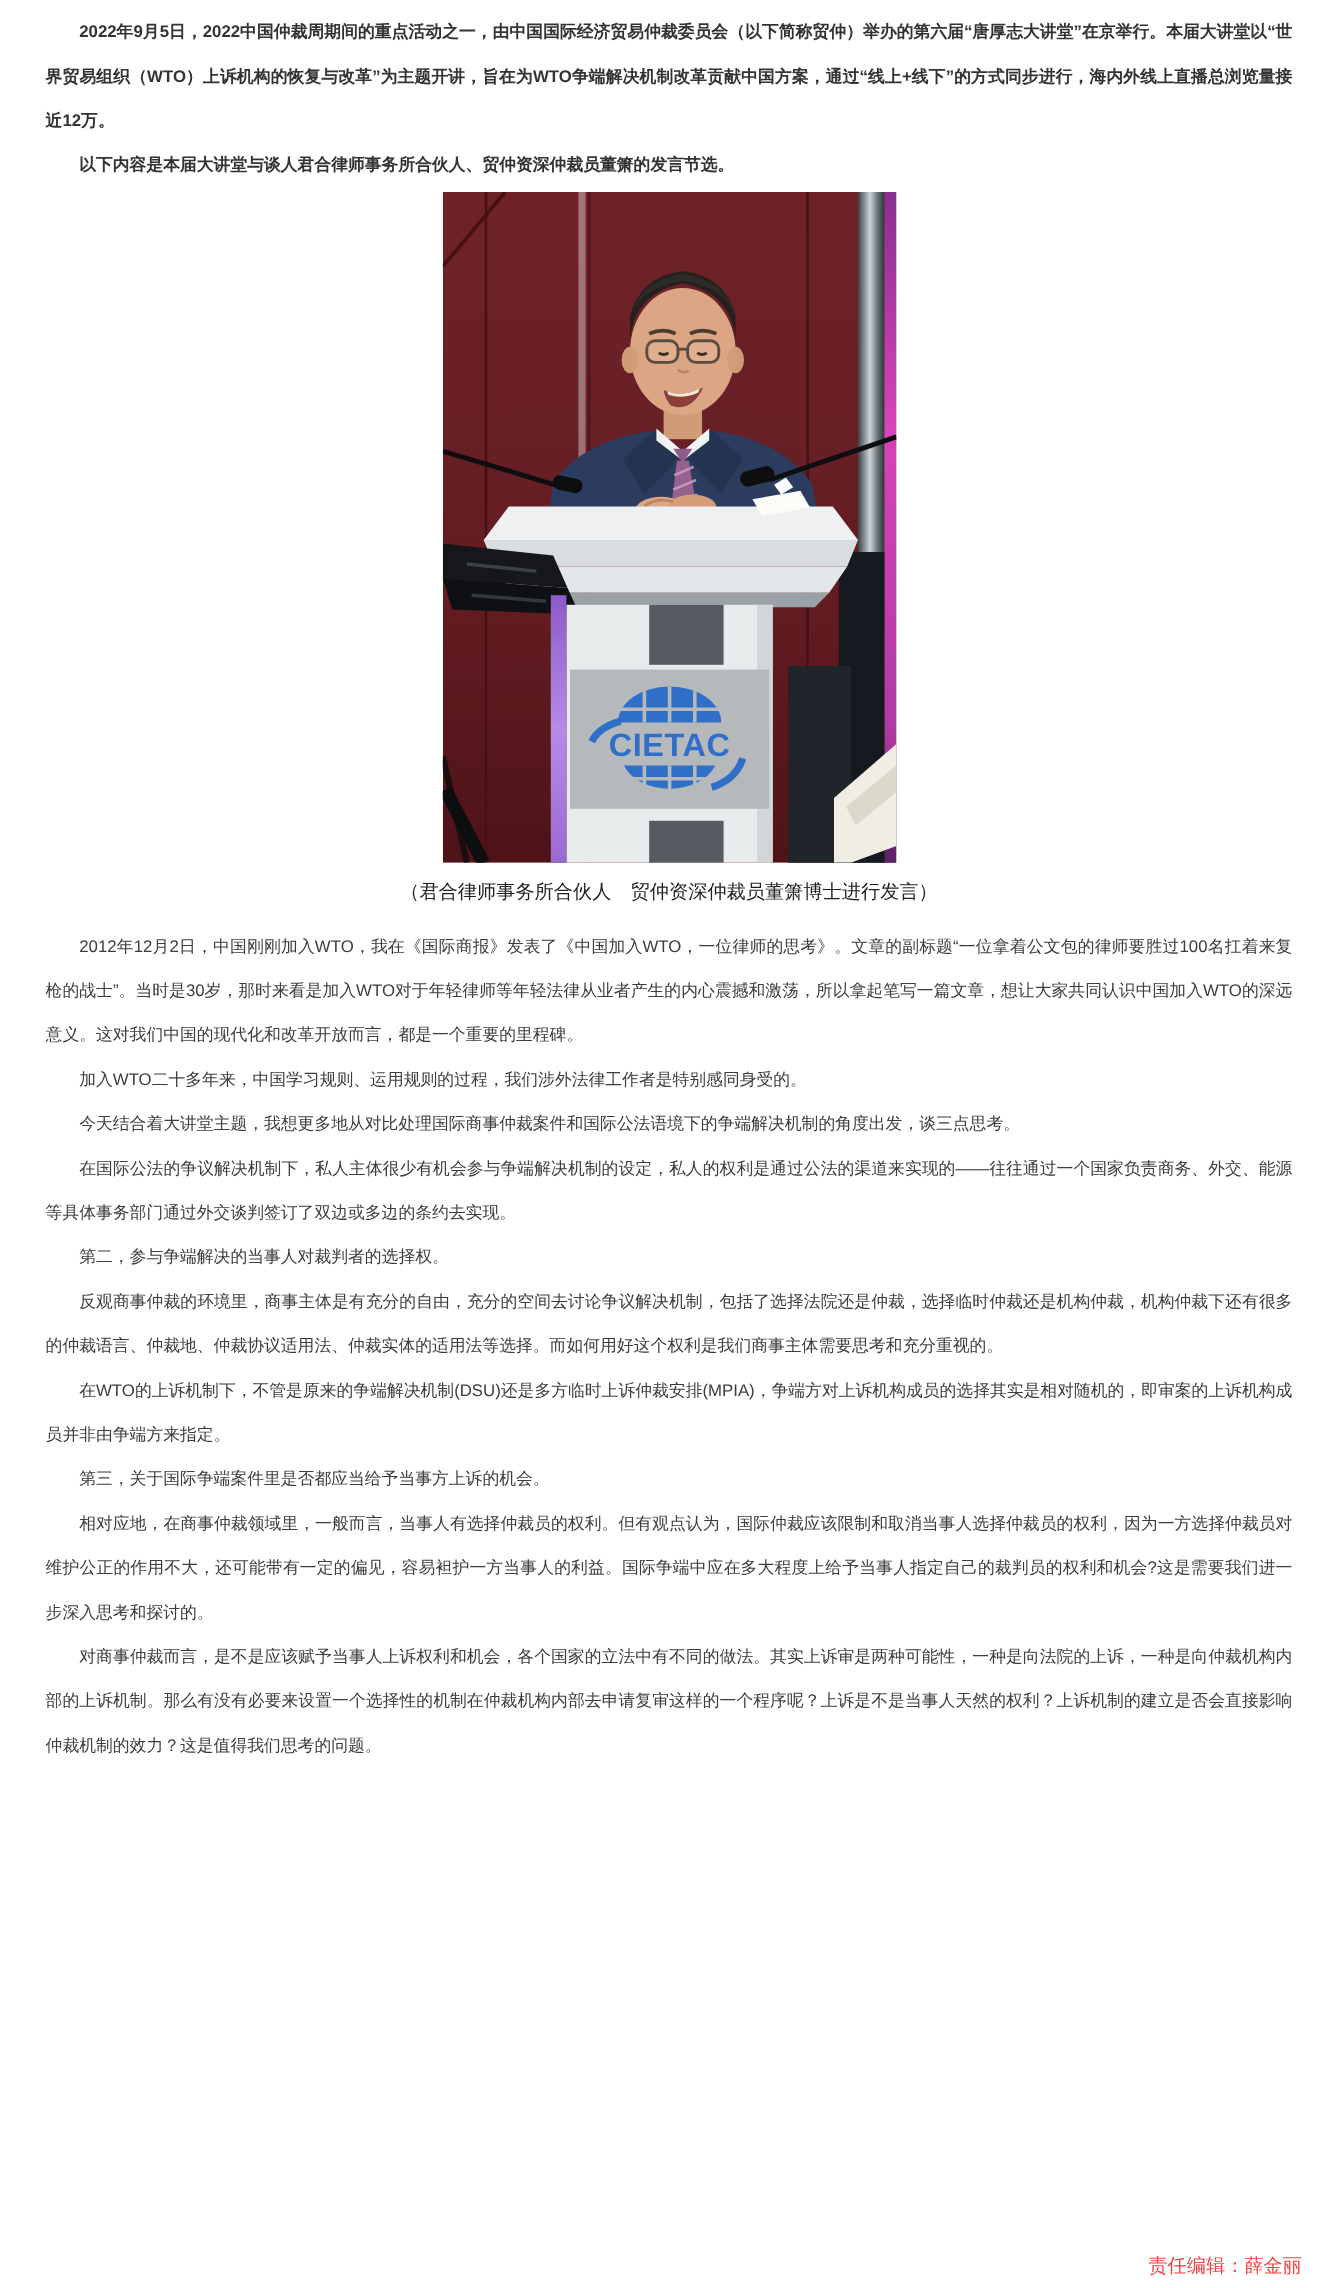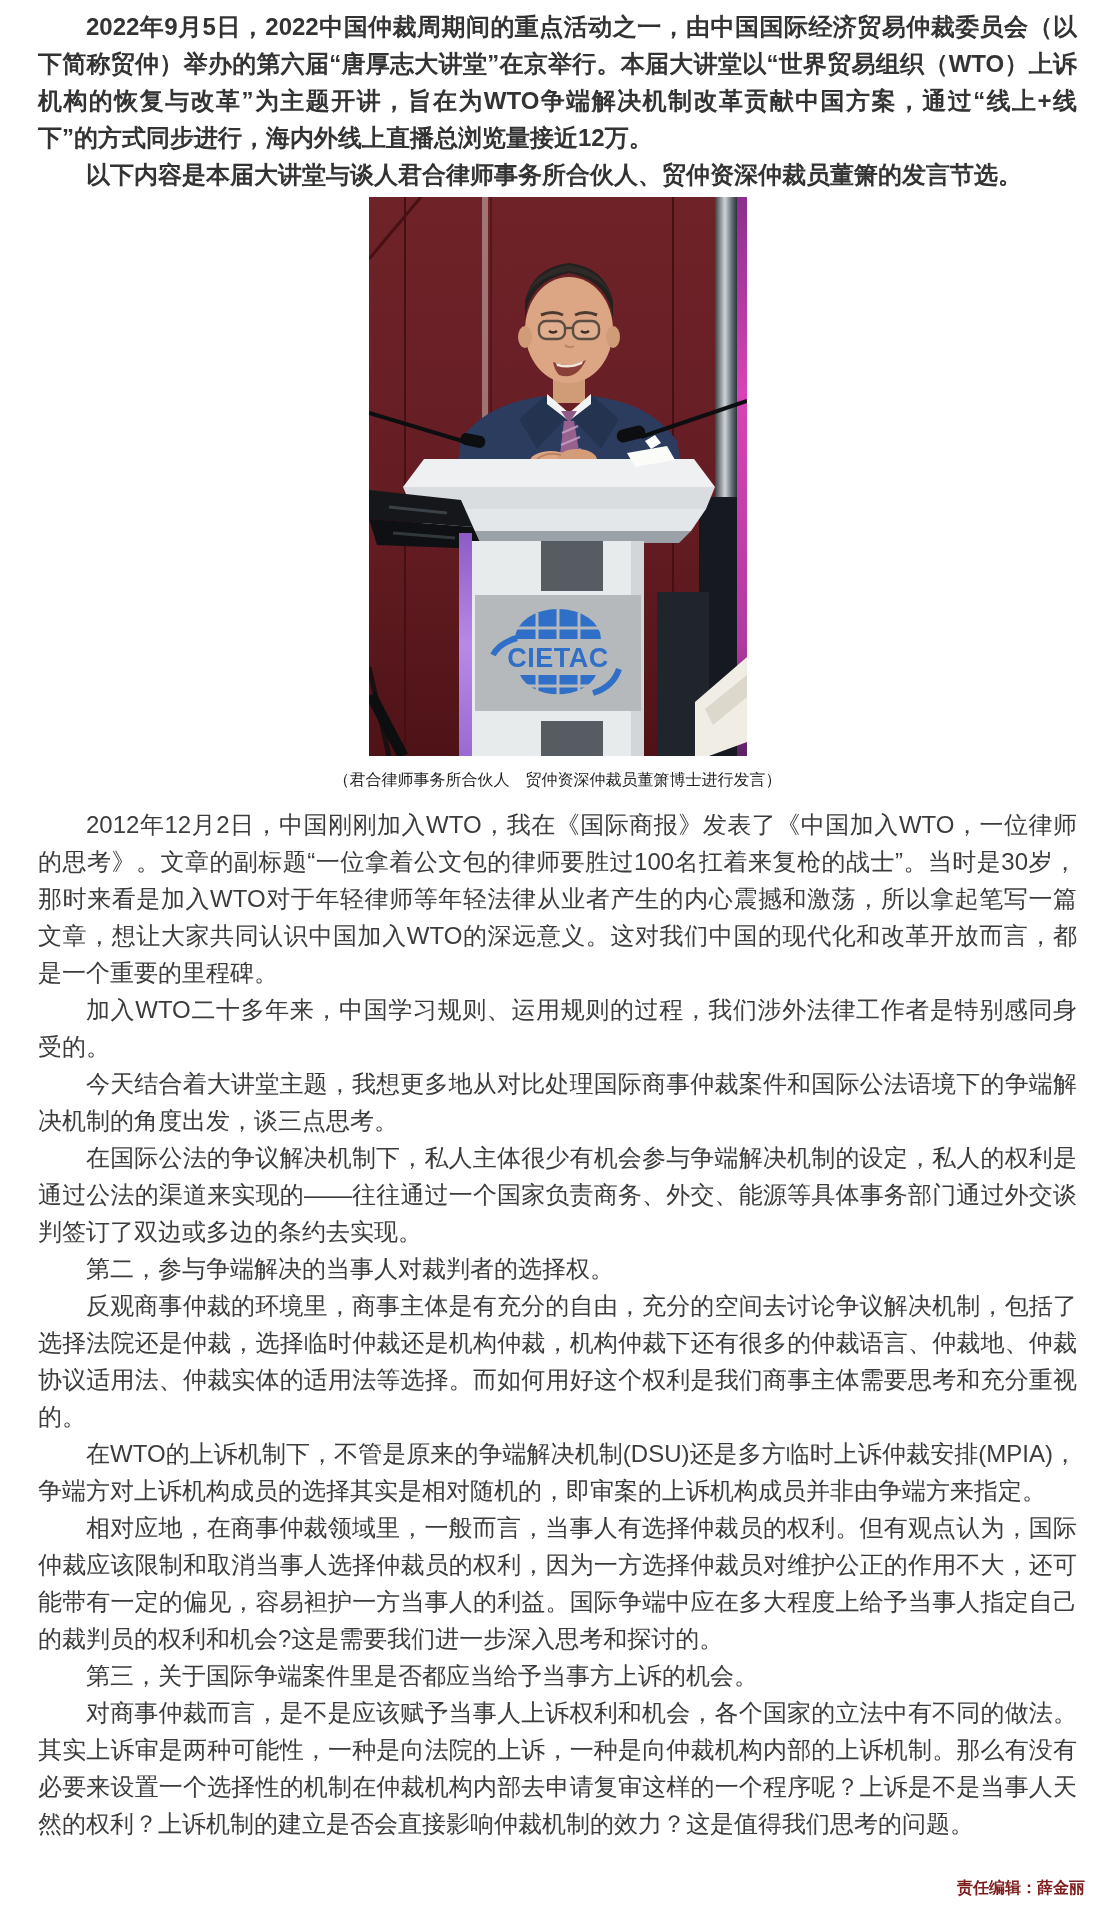--- a/index.html
+++ b/index.html
@@ -3,34 +3,34 @@
 <meta charset="utf-8">
 <style>
   html,body{margin:0;padding:0;background:#ffffff;}
   .page{
     width:1115px;min-height:1907px;position:relative;margin:0 auto;
     background:#ffffff;
     font-family:"Liberation Sans","DejaVu Sans",sans-serif;
     color:#3c3c3c;box-sizing:border-box;padding:8px 38px 0 38px;
   }
   .para{
-    margin:0;font-size:24px;line-height:37px;text-align:justify;
+    margin:0;font-size:14px;line-height:37px;text-align:justify;
     text-indent:2em;word-break:break-all;
   }
   .para.intro{font-weight:bold;color:#333333;}
   figure{margin:4px 0 0 0;text-align:center;}
   .photo-wrap{display:inline-block;line-height:0;}
   figcaption{
     font-family:"Liberation Serif","DejaVu Serif",serif;
     font-size:16px;line-height:40px;color:#1f1f1f;text-align:center;
     text-indent:0;margin:0 0 6px 0;
   }
   .footer-editor{
     position:absolute;right:30px;bottom:8px;
-    font-size:16px;font-weight:bold;color:#7f1d1d;
+    font-size:16px;font-weight:normal;color:#ef4444;
   }
 </style>
 </head>
 <body>
 
 <div class="page">
 
   <div>
       <p class="para intro">2022年9月5日，2022中国仲裁周期间的重点活动之一，由中国国际经济贸易仲裁委员会（以下简称贸仲）举办的第六届“唐厚志大讲堂”在京举行。本届大讲堂以“世界贸易组织（WTO）上诉机构的恢复与改革”为主题开讲，旨在为WTO争端解决机制改革贡献中国方案，通过“线上+线下”的方式同步进行，海内外线上直播总浏览量接近12万。</p>
       <p class="para intro">以下内容是本届大讲堂与谈人君合律师事务所合伙人、贸仲资深仲裁员董箫的发言节选。</p>
@@ -171,19 +171,19 @@
   </figure>
 
   <div>
       <p class="para">2012年12月2日，中国刚刚加入WTO，我在《国际商报》发表了《中国加入WTO，一位律师的思考》。文章的副标题“一位拿着公文包的律师要胜过100名扛着来复枪的战士”。当时是30岁，那时来看是加入WTO对于年轻律师等年轻法律从业者产生的内心震撼和激荡，所以拿起笔写一篇文章，想让大家共同认识中国加入WTO的深远意义。这对我们中国的现代化和改革开放而言，都是一个重要的里程碑。</p>
       <p class="para">加入WTO二十多年来，中国学习规则、运用规则的过程，我们涉外法律工作者是特别感同身受的。</p>
       <p class="para">今天结合着大讲堂主题，我想更多地从对比处理国际商事仲裁案件和国际公法语境下的争端解决机制的角度出发，谈三点思考。</p>
       <p class="para">在国际公法的争议解决机制下，私人主体很少有机会参与争端解决机制的设定，私人的权利是通过公法的渠道来实现的——往往通过一个国家负责商务、外交、能源等具体事务部门通过外交谈判签订了双边或多边的条约去实现。</p>
       <p class="para">第二，参与争端解决的当事人对裁判者的选择权。</p>
       <p class="para">反观商事仲裁的环境里，商事主体是有充分的自由，充分的空间去讨论争议解决机制，包括了选择法院还是仲裁，选择临时仲裁还是机构仲裁，机构仲裁下还有很多的仲裁语言、仲裁地、仲裁协议适用法、仲裁实体的适用法等选择。而如何用好这个权利是我们商事主体需要思考和充分重视的。</p>
       <p class="para">在WTO的上诉机制下，不管是原来的争端解决机制(DSU)还是多方临时上诉仲裁安排(MPIA)，争端方对上诉机构成员的选择其实是相对随机的，即审案的上诉机构成员并非由争端方来指定。</p>
+      <p class="para">第三，关于国际争端案件里是否都应当给予当事方上诉的机会。</p>
       <p class="para">相对应地，在商事仲裁领域里，一般而言，当事人有选择仲裁员的权利。但有观点认为，国际仲裁应该限制和取消当事人选择仲裁员的权利，因为一方选择仲裁员对维护公正的作用不大，还可能带有一定的偏见，容易袒护一方当事人的利益。国际争端中应在多大程度上给予当事人指定自己的裁判员的权利和机会?这是需要我们进一步深入思考和探讨的。</p>
-      <p class="para">第三，关于国际争端案件里是否都应当给予当事方上诉的机会。</p>
       <p class="para">对商事仲裁而言，是不是应该赋予当事人上诉权利和机会，各个国家的立法中有不同的做法。其实上诉审是两种可能性，一种是向法院的上诉，一种是向仲裁机构内部的上诉机制。那么有没有必要来设置一个选择性的机制在仲裁机构内部去申请复审这样的一个程序呢？上诉是不是当事人天然的权利？上诉机制的建立是否会直接影响仲裁机制的效力？这是值得我们思考的问题。</p>
     </div>
 
   <div class="footer-editor">责任编辑：薛金丽</div>
 </div>
 
 </body></html>

